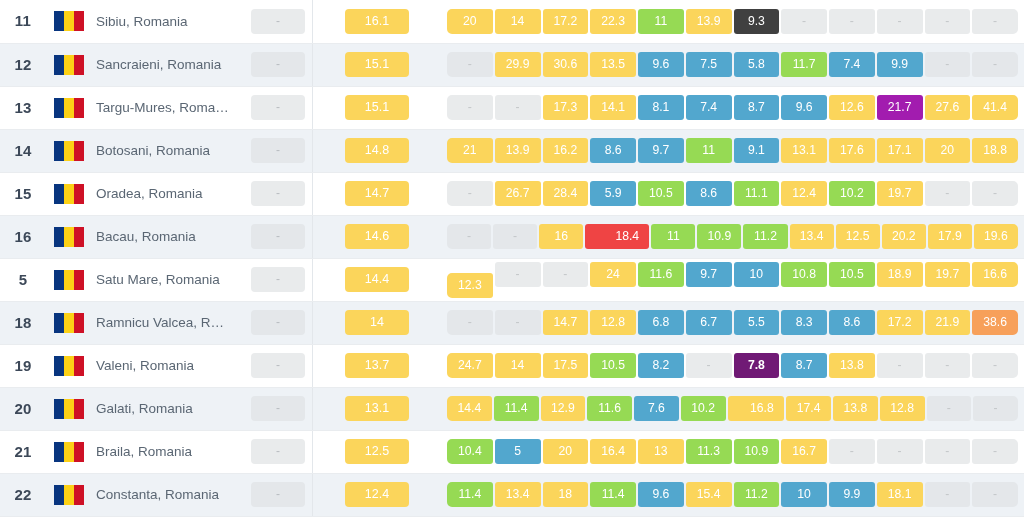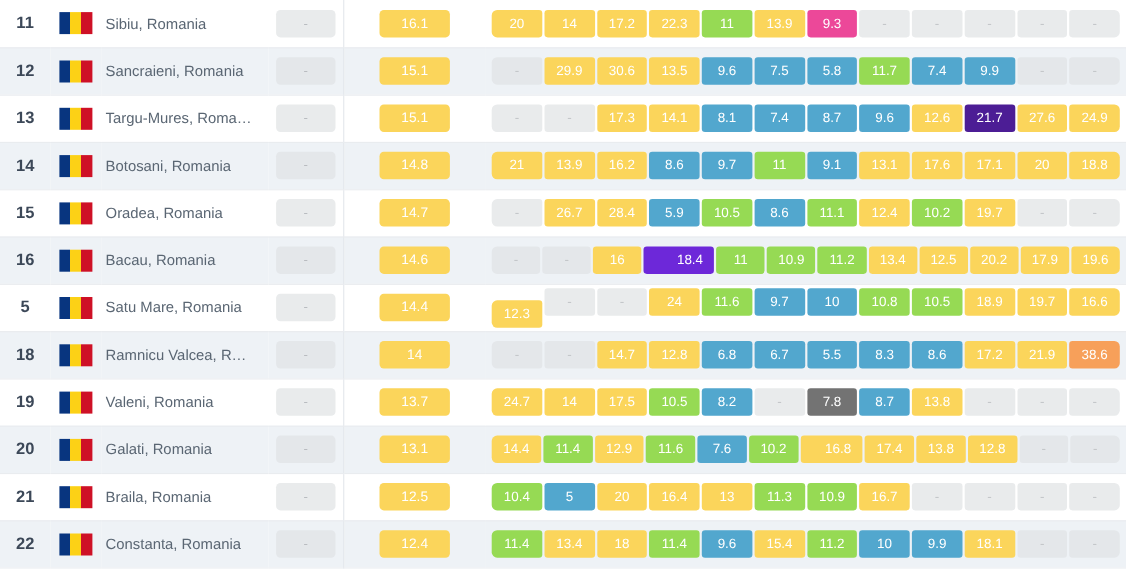--- a/index.html
+++ b/index.html
@@ -165,21 +165,21 @@
           <td class="col-chip2"><span class="flagbox-chip">-</span></td>
           <td class="col-score"><span class="score-chip" style="background: rgb(251, 213, 91);">16.1</span></td>
           <td class="col-values">
             <div class="value-strip">
               <div class="cell-chip" style="background: rgb(251, 213, 91);">20</div>
               <div class="cell-chip" style="background: rgb(251, 213, 91);">14</div>
               <div class="cell-chip" style="background: rgb(251, 213, 91);">17.2</div>
               <div class="cell-chip" style="background: rgb(251, 213, 91);">22.3</div>
               <div class="cell-chip" style="background: rgb(150, 218, 84);">11</div>
               <div class="cell-chip" style="background: rgb(251, 213, 91);">13.9</div>
-              <div class="cell-chip" style="background: #ec4899;">9.3</div>
+              <div class="cell-chip" style="background: #404040;">9.3</div>
               <div class="cell-chip empty">-</div>
               <div class="cell-chip empty">-</div>
               <div class="cell-chip empty">-</div>
               <div class="cell-chip empty">-</div>
               <div class="cell-chip empty">-</div>
             </div>
           </td>
         </tr>
         <tr class="row alt">
           <td class="col-rank"><span class="rank-num">12</span></td>
@@ -218,23 +218,23 @@
             <div class="value-strip">
               <div class="cell-chip empty">-</div>
               <div class="cell-chip empty">-</div>
               <div class="cell-chip" style="background: rgb(251, 213, 91);">17.3</div>
               <div class="cell-chip" style="background: rgb(251, 213, 91);">14.1</div>
               <div class="cell-chip" style="background: rgb(82, 167, 206);">8.1</div>
               <div class="cell-chip" style="background: rgb(82, 167, 206);">7.4</div>
               <div class="cell-chip" style="background: rgb(82, 167, 206);">8.7</div>
               <div class="cell-chip" style="background: rgb(82, 167, 206);">9.6</div>
               <div class="cell-chip" style="background: rgb(251, 213, 91);">12.6</div>
-              <div class="cell-chip" style="background: #4c1d95;">21.7</div>
+              <div class="cell-chip" style="background: #a21caf;">21.7</div>
               <div class="cell-chip" style="background: rgb(251, 213, 91);">27.6</div>
-              <div class="cell-chip" style="background: rgb(251, 213, 91);">24.9</div>
+              <div class="cell-chip" style="background: rgb(251, 213, 91);">41.4</div>
             </div>
           </td>
         </tr>
         <tr class="row alt">
           <td class="col-rank"><span class="rank-num">14</span></td>
           <td class="col-flag"><span class="flag-ro"></span></td>
           <td class="col-name">
             <span class="place-name">Botosani, Romania</span>
           </td>
           <td class="col-chip2"><span class="flagbox-chip">-</span></td>
@@ -287,21 +287,21 @@
           <td class="col-name">
             <span class="place-name">Bacau, Romania</span>
           </td>
           <td class="col-chip2"><span class="flagbox-chip">-</span></td>
           <td class="col-score"><span class="score-chip" style="background: rgb(251, 213, 91);">14.6</span></td>
           <td class="col-values">
             <div class="value-strip">
               <div class="cell-chip empty">-</div>
               <div class="cell-chip empty">-</div>
               <div class="cell-chip" style="background: rgb(251, 213, 91);">16</div>
-              <div class="cell-chip" style="background: #6d28d9; padding-left: 20px;">18.4</div>
+              <div class="cell-chip" style="background: #ef4444; padding-left: 20px;">18.4</div>
               <div class="cell-chip" style="background: rgb(150, 218, 84);">11</div>
               <div class="cell-chip" style="background: rgb(150, 218, 84);">10.9</div>
               <div class="cell-chip" style="background: rgb(150, 218, 84);">11.2</div>
               <div class="cell-chip" style="background: rgb(251, 213, 91);">13.4</div>
               <div class="cell-chip" style="background: rgb(251, 213, 91);">12.5</div>
               <div class="cell-chip" style="background: rgb(251, 213, 91);">20.2</div>
               <div class="cell-chip" style="background: rgb(251, 213, 91);">17.9</div>
               <div class="cell-chip" style="background: rgb(251, 213, 91);">19.6</div>
             </div>
           </td>
@@ -365,21 +365,21 @@
           <td class="col-chip2"><span class="flagbox-chip">-</span></td>
           <td class="col-score"><span class="score-chip" style="background: rgb(251, 213, 91);">13.7</span></td>
           <td class="col-values">
             <div class="value-strip">
               <div class="cell-chip" style="background: rgb(251, 213, 91);">24.7</div>
               <div class="cell-chip" style="background: rgb(251, 213, 91);">14</div>
               <div class="cell-chip" style="background: rgb(251, 213, 91);">17.5</div>
               <div class="cell-chip" style="background: rgb(150, 218, 84);">10.5</div>
               <div class="cell-chip" style="background: rgb(82, 167, 206);">8.2</div>
               <div class="cell-chip empty">-</div>
-              <div class="cell-chip" style="background: #737373;">7.8</div>
+              <div class="cell-chip" style="background: #701a75; font-weight: bold;">7.8</div>
               <div class="cell-chip" style="background: rgb(82, 167, 206);">8.7</div>
               <div class="cell-chip" style="background: rgb(251, 213, 91);">13.8</div>
               <div class="cell-chip empty">-</div>
               <div class="cell-chip empty">-</div>
               <div class="cell-chip empty">-</div>
             </div>
           </td>
         </tr>
         <tr class="row alt">
           <td class="col-rank"><span class="rank-num">20</span></td>

